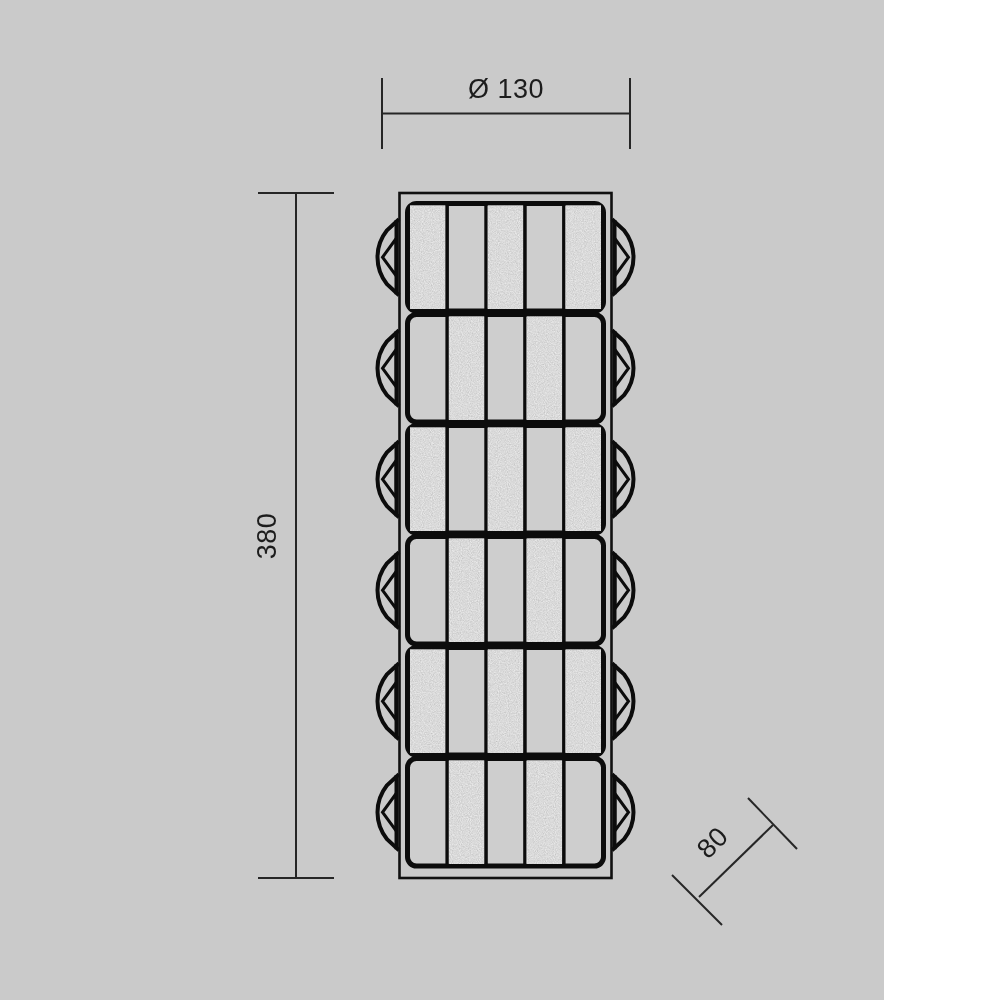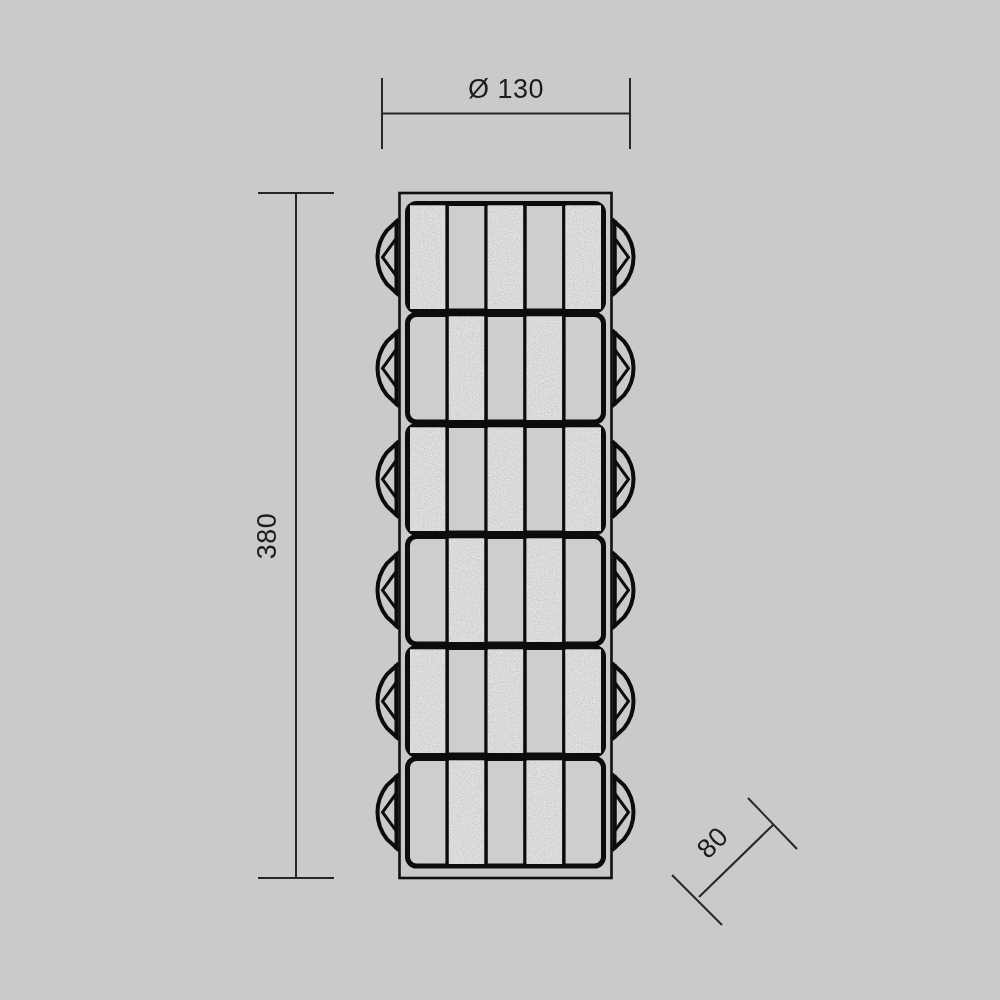--- a/index.html
+++ b/index.html
@@ -1,19 +1,19 @@
 <!DOCTYPE html>
 <html><head>
 <meta charset="utf-8">
 <style>
   html, body { margin: 0; padding: 0; }
   body { font-family: "Liberation Sans", sans-serif; }
   .canvas {
     position: relative;
-    width: 1000px;
+    width: 884px;
     height: 1000px;
     background: #cacaca;
     overflow: hidden;
   }
   svg { position: absolute; left: 0; top: 0; }
   text {
     font-family: "Liberation Sans", sans-serif;
     font-size: 27px;
     fill: #1c1c1c;
     letter-spacing: 0.5px;

